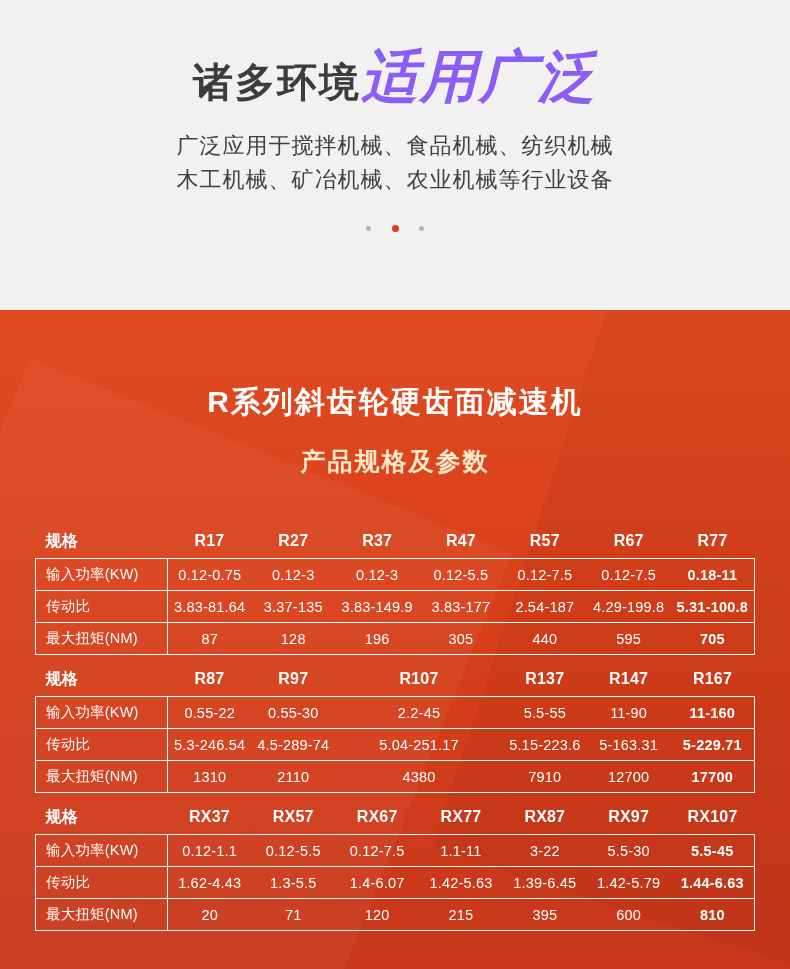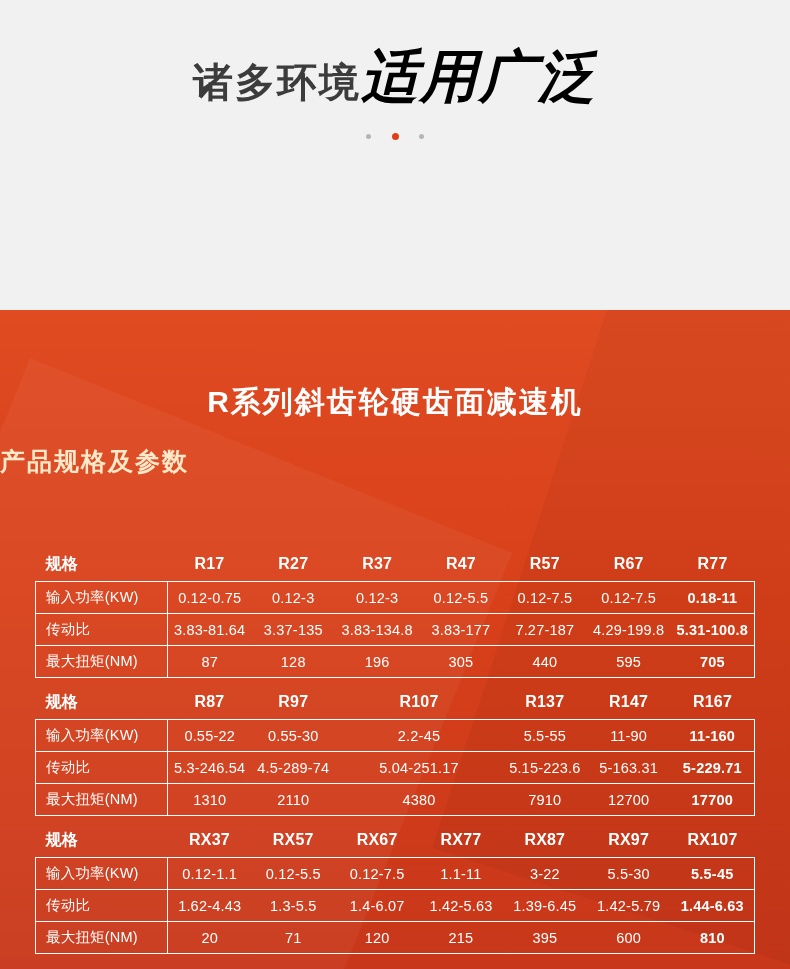--- a/index.html
+++ b/index.html
@@ -30,21 +30,21 @@
   }
   .headline .h-dark {
     font-size: 40px;
     font-weight: bold;
     color: #3c3c3c;
     letter-spacing: 2px;
   }
   .headline .h-red {
     font-size: 57px;
     font-weight: bold;
-    color: #000000;
+    color: #8b5cf6;
     letter-spacing: 2px;
     font-style: italic;
     margin-top: 48px;
   }
   .subline {
     text-align: center;
     margin-top: 24px;
     color: #3f3f3f;
     font-size: 22px;
     line-height: 34px;
@@ -104,32 +104,33 @@
     text-align: center;
     color: #ffffff;
     font-size: 30px;
     font-weight: bold;
     letter-spacing: 2px;
     padding-top: 72px;
   }
   .sec-sub {
     position: relative;
     z-index: 2;
+    text-align: center;
     color: #ffe9c9;
     font-size: 25px;
     font-weight: bold;
     letter-spacing: 2px;
     margin-top: 22px;
   }
 
   
   .spec-table {
     position: relative;
     z-index: 2;
-    margin: 69px auto 0 auto;
+    margin: 46px auto 0 auto;
     width: 720px;
     border-collapse: collapse;
     table-layout: fixed;
   }
   .spec-table td {
     color: #ffffff;
     font-size: 14.5px;
     text-align: center;
     height: 31px;
     padding: 0;
@@ -167,20 +168,24 @@
     height: 7px;
     border: none !important;
   }
 </style>
 </head>
 <body>
 
 <div class="top-banner">
   <div class="headline">
     <span class="h-dark">诸多环境</span><span class="h-red">适用广泛</span>
+  </div>
+  <div class="subline">
+    <div>广泛应用于搅拌机械、食品机械、纺织机械</div>
+    <div>木工机械、矿冶机械、农业机械等行业设备</div>
   </div>
   <div class="dots">
     <span class="small"></span>
     <span></span>
     <span class="small"></span>
   </div>
 </div>
 
 <div class="red-section">
   <div class="sec-title">R系列斜齿轮硬齿面减速机</div>
@@ -206,23 +211,23 @@
         <td>0.12-3</td>
         <td>0.12-5.5</td>
         <td>0.12-7.5</td>
         <td>0.12-7.5</td>
         <td class="last">0.18-11</td>
       </tr>
       <tr class="bordered">
         <td class="lbl">传动比</td>
         <td>3.83-81.64</td>
         <td>3.37-135</td>
-        <td>3.83-134.8</td>
+        <td>3.83-149.9</td>
         <td>3.83-177</td>
-        <td>7.27-187</td>
+        <td>2.54-187</td>
         <td>4.29-199.8</td>
         <td class="last">5.31-100.8</td>
       </tr>
       <tr class="bordered">
         <td class="lbl">最大扭矩(NM)</td>
         <td>87</td>
         <td>128</td>
         <td>196</td>
         <td>305</td>
         <td>440</td>

